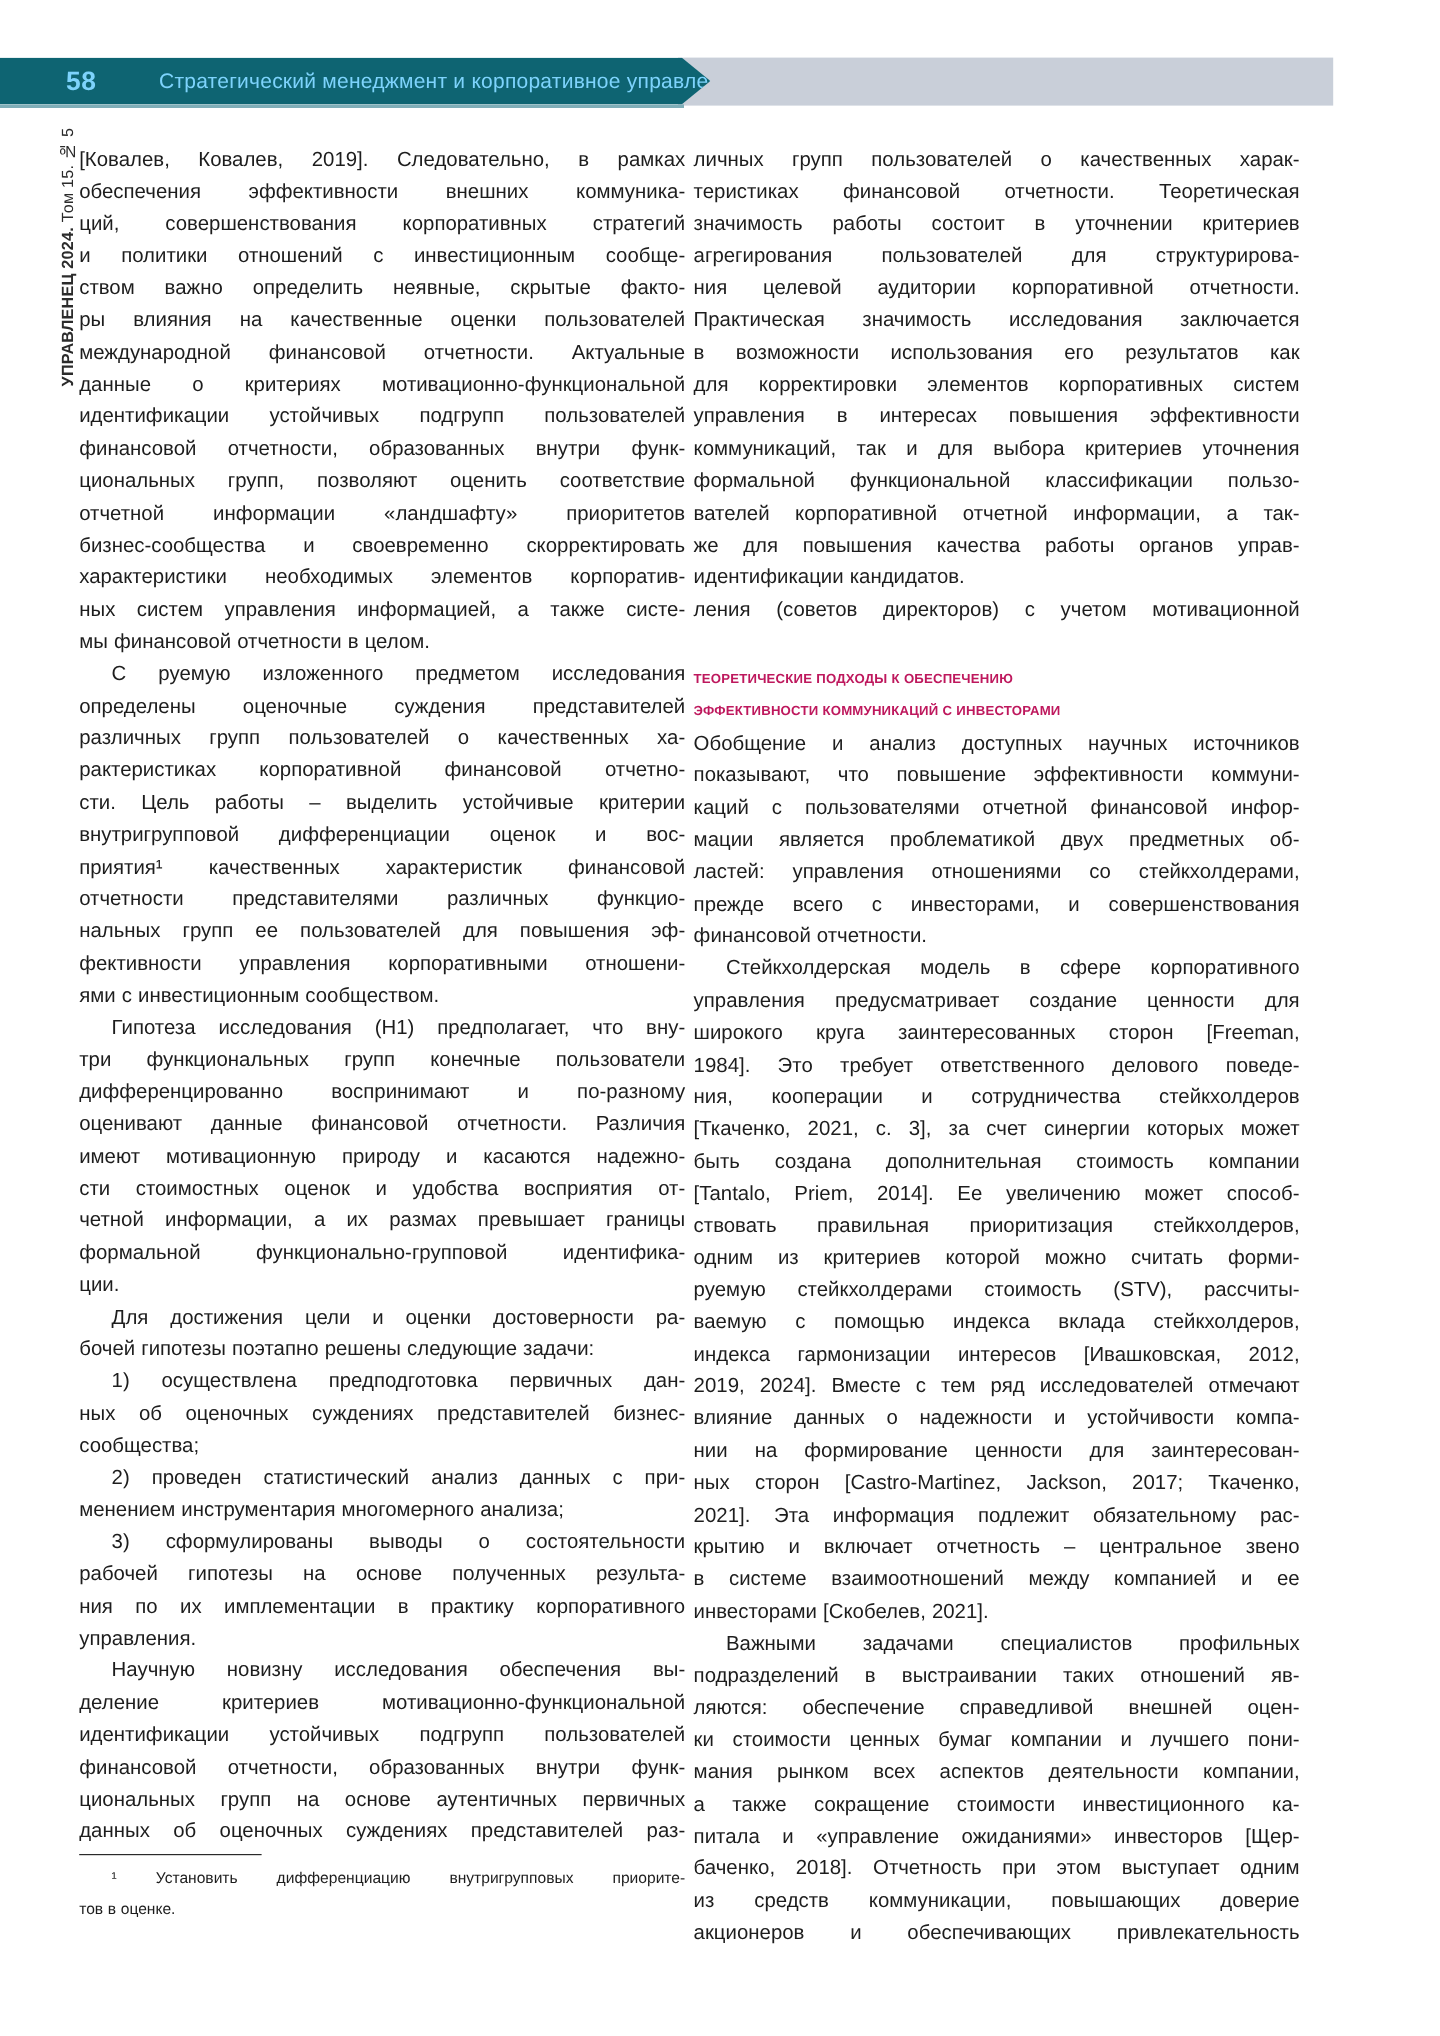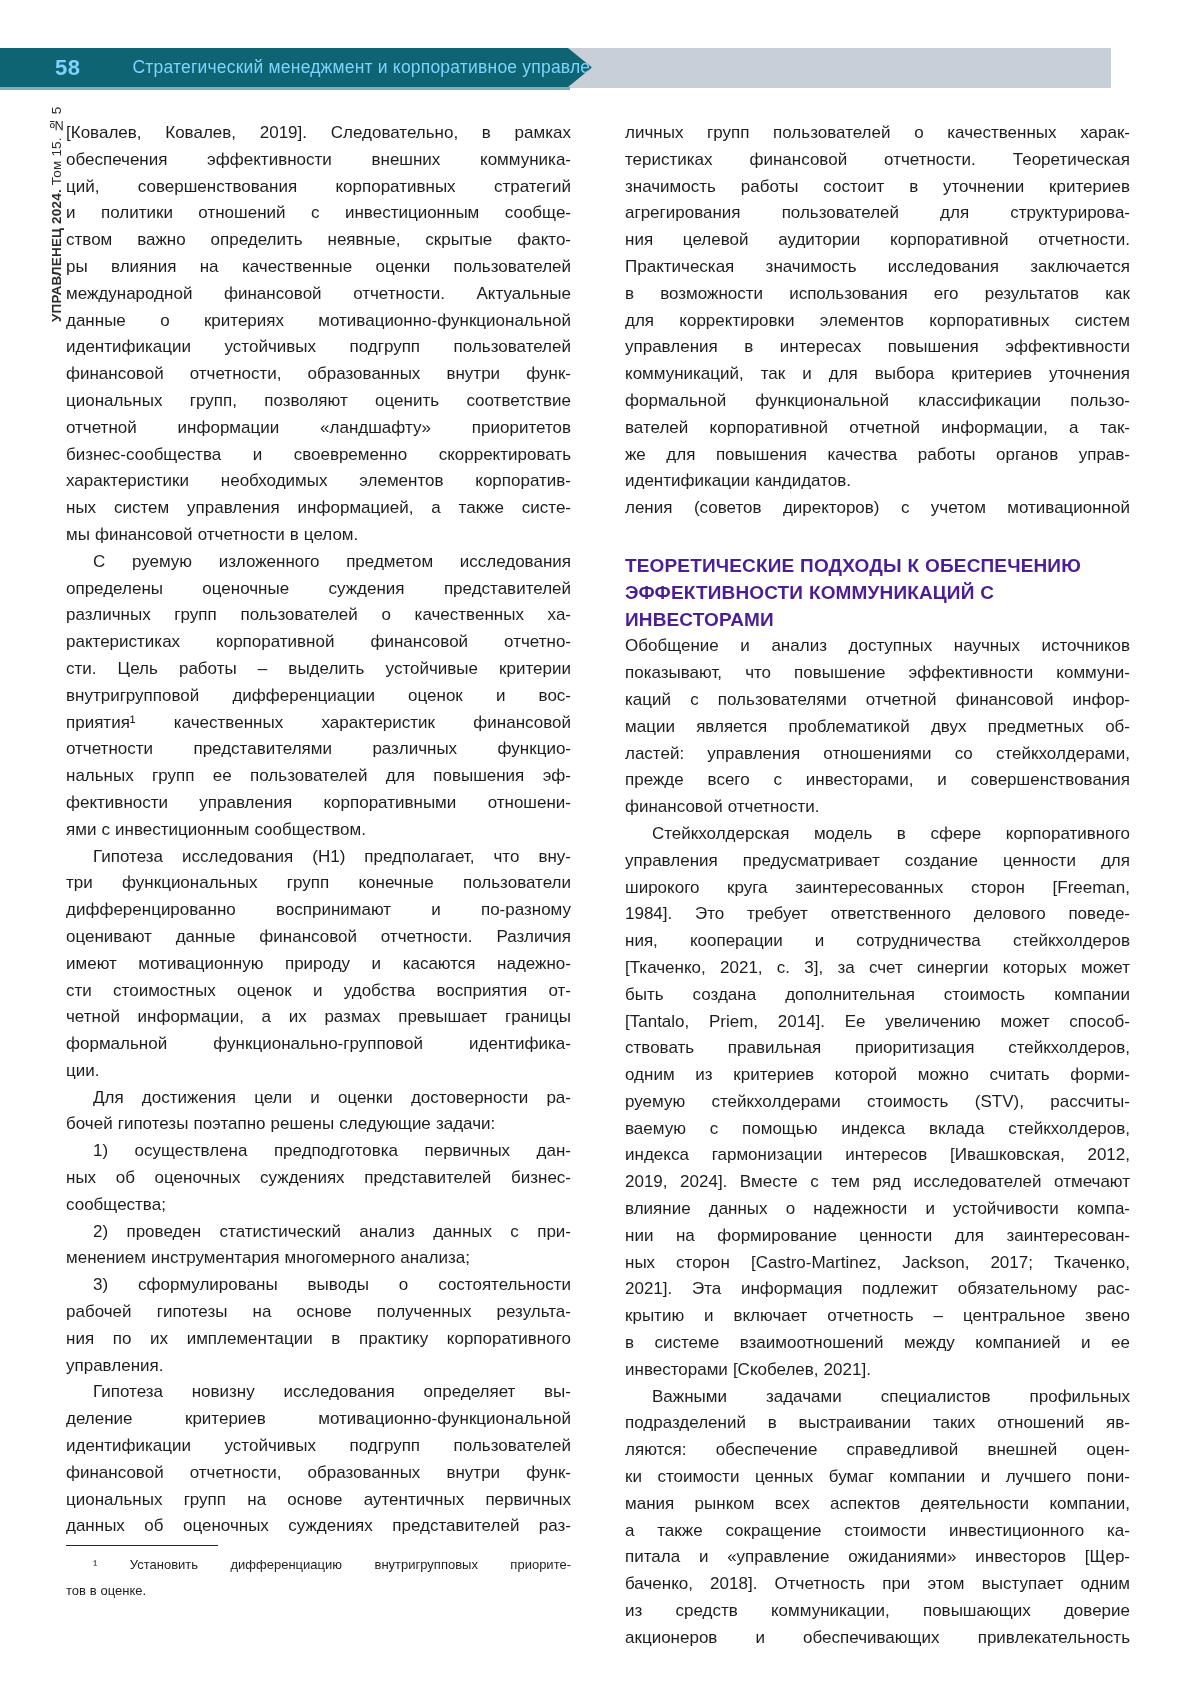--- a/index.html
+++ b/index.html
@@ -20,28 +20,28 @@
   
   .spine{
     position:absolute;left:49px;top:108px;height:214px;width:20px;
     writing-mode:vertical-rl;transform:rotate(180deg);
     font-size:13.5px;color:#2b2b2b;letter-spacing:.2px;white-space:nowrap;
   }
   .spine .b{font-weight:bold;}
   
   .col{position:absolute;top:120px;width:505px;font-size:17px;line-height:26.8px;}
   #col-left{left:66px;}
-  #col-right{left:625px;}
+  #col-right{left:578px;}
   .para{margin:0;}
   .line{text-align:justify;text-align-last:justify;word-spacing:.02em;}
   .line.left-last{text-align-last:left;}
   .para.indent .line:first-child{text-indent:27px;}
   .heading{margin-top:31px;}
   .heading .line{
-    color:#4c1d95;font-weight:bold;font-size:19px;letter-spacing:.15px;
+    color:#be185d;font-weight:bold;font-size:11px;letter-spacing:.15px;
     text-align:left;text-align-last:left;
   }
   
   .footnote{margin-top:5px;}
   .footnote-rule{width:152px;height:0;border-top:1.6px solid #2a2a2a;margin:0 0 6px 0;}
   .footnote .line{font-size:13px;line-height:26px;}
   .footnote .line:first-child{text-indent:27px;}
 </style>
 </head>
 <body>
@@ -115,21 +115,21 @@
             <div class="line">2) проведен статистический анализ данных с при-</div>
             <div class="line left-last">менением инструментария многомерного анализа;</div>
           </div>
           <div class="para indent">
             <div class="line">3) сформулированы выводы о состоятельности</div>
             <div class="line">рабочей гипотезы на основе полученных результа-</div>
             <div class="line">ния по их имплементации в практику корпоративного</div>
             <div class="line left-last">управления.</div>
           </div>
           <div class="para indent">
-            <div class="line">Гипотеза новизну исследования определяет вы-</div>
+            <div class="line">Научную новизну исследования обеспечения вы-</div>
             <div class="line">деление критериев мотивационно-функциональной</div>
             <div class="line">идентификации устойчивых подгрупп пользователей</div>
             <div class="line">финансовой отчетности, образованных внутри функ-</div>
             <div class="line">циональных групп на основе аутентичных первичных</div>
             <div class="line">данных об оценочных суждениях представителей раз-</div>
           </div>
         </div>
       <div class="footnote">
         <div class="footnote-rule"></div>
         <div id="footnote-lines">

